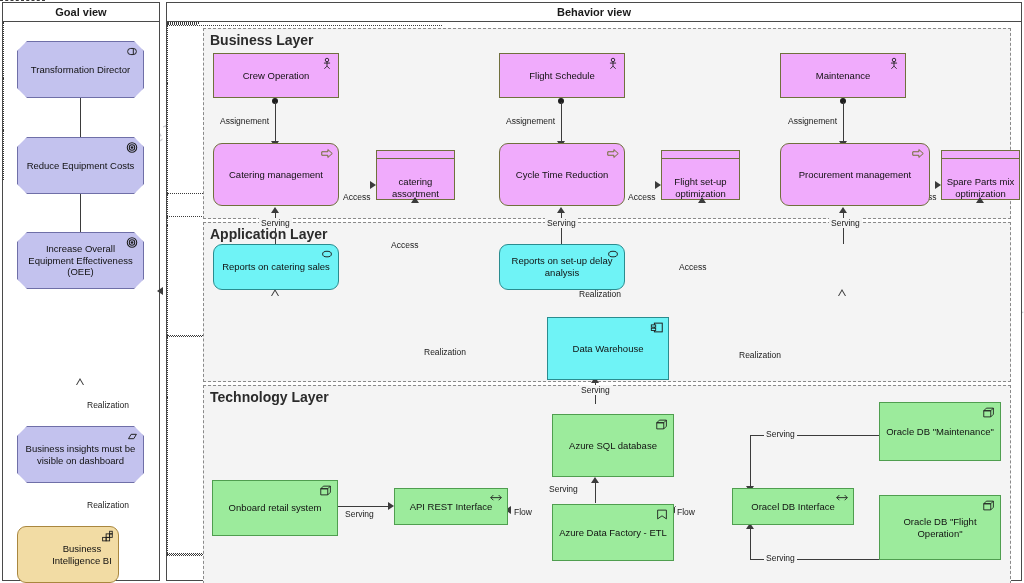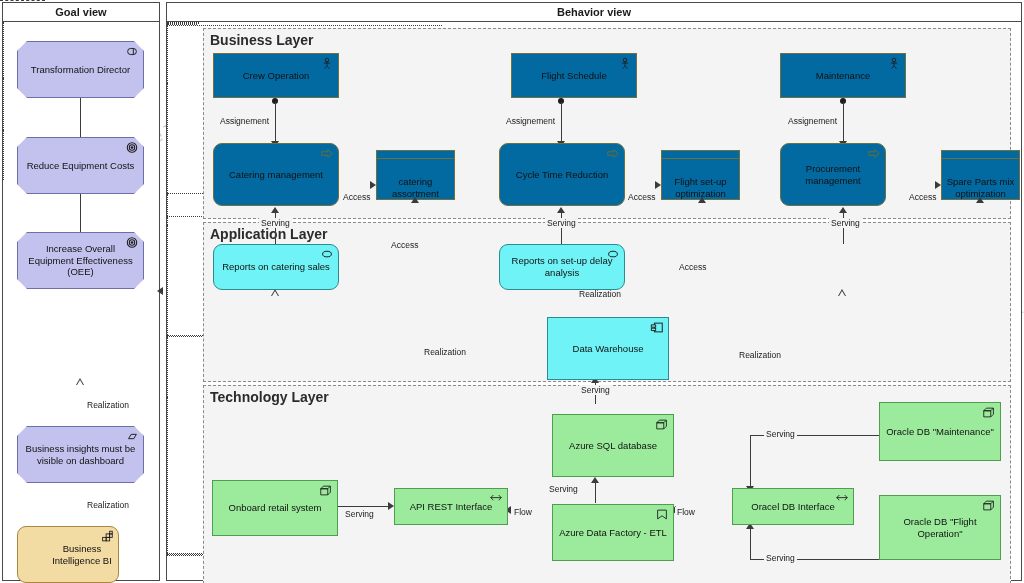--- a/index.html
+++ b/index.html
@@ -17,21 +17,21 @@
   
   .layer{position:absolute;border:1px dashed #8a8a8a;background:#f4f4f4;box-sizing:border-box;}
   .layer-label{position:absolute;left:6px;top:3px;font-size:14px;color:#2b2b2b;white-space:nowrap;font-weight:bold;}
 
   
   .node{position:absolute;box-sizing:border-box;border:1px solid #6b6b4a;
         display:flex;align-items:center;justify-content:center;text-align:center;
         font-size:9.5px;line-height:1.25;color:#111;padding:2px 4px;}
   .node span.lbl{display:block;width:100%;}
   .rounded{border-radius:9px;}
-  .yellow{background:#0369a1;border-color:#70703d;}
+  .yellow{background:#f0abfc;border-color:#70703d;}
   .cyan{background:#6ff3f6;border-color:#2a8c8f;}
   .green{background:#9ceb9c;border-color:#4f9e4f;}
   .purple{background:#c3c2ee;border-color:#6f6fa8;}
   .sand{background:#f2dca4;border-color:#a9873f;}
 
   
   .oct{border-radius:10px;
        clip-path:polygon(10px 0,calc(100% - 10px) 0,100% 10px,100% calc(100% - 10px),
                          calc(100% - 10px) 100%,10px 100%,0 calc(100% - 10px),0 10px);}
 
@@ -261,21 +261,21 @@
           <svg viewBox="0 0 16 14">
               <polygon points="2,5 9,5 9,2.5 14,7 9,11.5 9,9 2,9" fill="none" stroke="#6d6d2e" stroke-width="1.1"></polygon>
             </svg>
         </span>
       </div>
 
       <div class="node dataobj yellow" style="left:209px;top:128px;width:79px;height:50px;">
         <span class="lbl">catering assortment</span>
       </div>
 
-      <div class="node yellow" style="left:332px;top:31px;width:126px;height:45px;margin-left:12px;">
+      <div class="node yellow" style="left:332px;top:31px;width:126px;height:45px;">
         <span class="lbl">Flight Schedule</span>
         <span class="ico">
           <svg viewBox="0 0 16 14">
               <circle cx="8" cy="3" r="2" fill="none" stroke="#1d1d1d" stroke-width="1"></circle>
               <line x1="8" y1="5" x2="8" y2="10" stroke="#1d1d1d" stroke-width="1"></line>
               <line x1="4.5" y1="6.5" x2="11.5" y2="6.5" stroke="#1d1d1d" stroke-width="1"></line>
               <line x1="8" y1="10" x2="5" y2="13" stroke="#1d1d1d" stroke-width="1"></line>
               <line x1="8" y1="10" x2="11" y2="13" stroke="#1d1d1d" stroke-width="1"></line>
             </svg>
         </span>
@@ -300,21 +300,21 @@
           <svg viewBox="0 0 16 14">
               <circle cx="8" cy="3" r="2" fill="none" stroke="#1d1d1d" stroke-width="1"></circle>
               <line x1="8" y1="5" x2="8" y2="10" stroke="#1d1d1d" stroke-width="1"></line>
               <line x1="4.5" y1="6.5" x2="11.5" y2="6.5" stroke="#1d1d1d" stroke-width="1"></line>
               <line x1="8" y1="10" x2="5" y2="13" stroke="#1d1d1d" stroke-width="1"></line>
               <line x1="8" y1="10" x2="11" y2="13" stroke="#1d1d1d" stroke-width="1"></line>
             </svg>
         </span>
       </div>
 
-      <div class="node rounded yellow" style="left:613px;top:121px;width:106px;height:63px;">
+      <div class="node rounded yellow" style="left:613px;top:121px;width:150px;height:63px;">
         <span class="lbl">Procurement management</span>
         <span class="ico">
           <svg viewBox="0 0 16 14">
               <polygon points="2,5 9,5 9,2.5 14,7 9,11.5 9,9 2,9" fill="none" stroke="#6d6d2e" stroke-width="1.1"></polygon>
             </svg>
         </span>
       </div>
 
       <div class="node dataobj yellow" style="left:774px;top:128px;width:79px;height:50px;">
         <span class="lbl">Spare Parts mix optimization</span>

